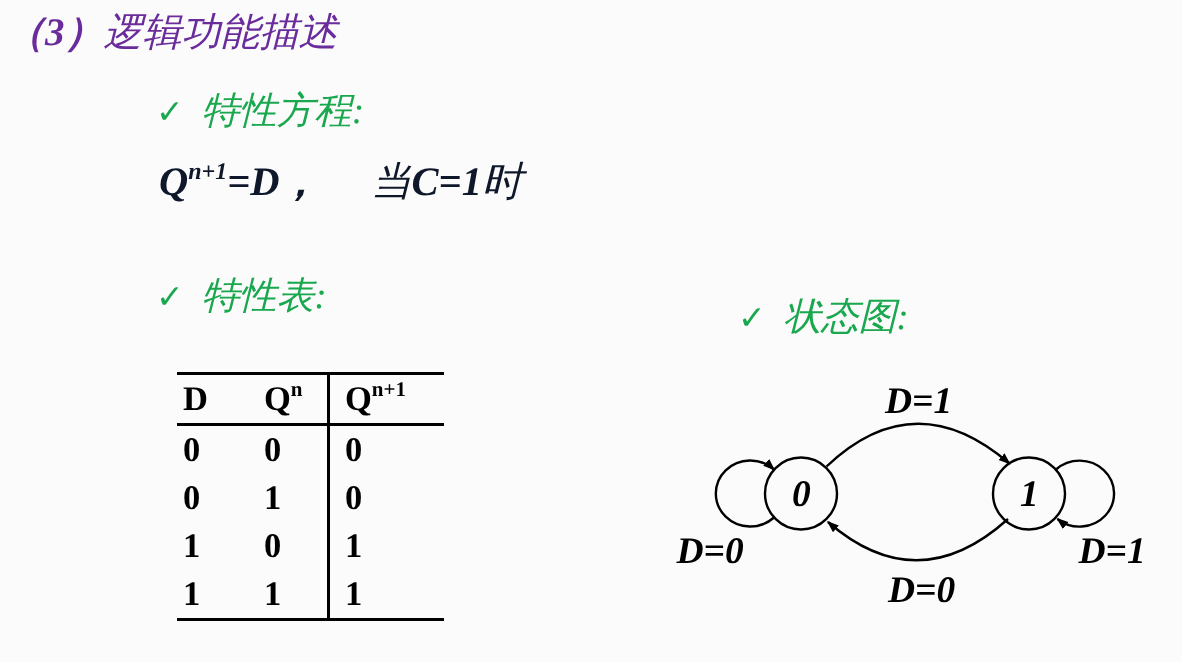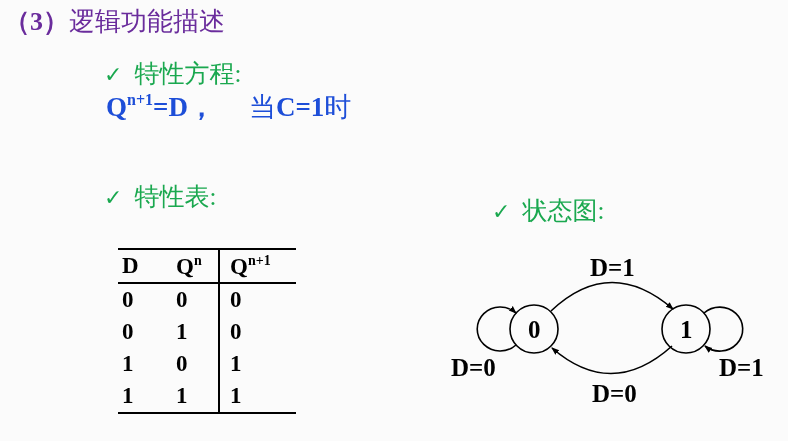--- a/index.html
+++ b/index.html
@@ -1,23 +1,23 @@
 <!DOCTYPE html>
 <html><head>
 <meta charset="utf-8">
 <style>
   html, body { margin:0; padding:0; }
   body { width:788px; height:441px; background:#fbfbfb; position:relative; overflow:hidden;
          font-family:"Liberation Serif","DejaVu Serif",serif; }
-  .abs { position:absolute; white-space:nowrap; }
+  .abs { position:absolute; white-space:nowrap;font-style:italic; }
   .title { left:4px; top:4px; font-size:26px; color:#6a2c9c; }
   .title .num { font-weight:bold; }
   .bullet { font-size:25px; color:#1aa84f;margin-left:36px; }
   .check { font-family:"DejaVu Sans",sans-serif; font-size:22px; margin-right:12px; }
-  .eq { left:106px; top:89px; font-size:27px; color:#1d4ed8; font-weight:bold; }
+  .eq { left:106px; top:103px; font-size:27px; color:#0f172a; font-weight:bold; }
   .eq sup { font-size:16px; vertical-align:11px; }
   .eq .cn { font-weight:normal; }
   table.truth { position:absolute; left:118px; top:248px; border-collapse:collapse;
                 font-size:23px; font-weight:bold; color:#000; }
   table.truth td, table.truth th { padding:0; height:32px; text-align:left; }
   table.truth thead tr { border-top:2px solid #000; border-bottom:2px solid #000; }
   table.truth thead th { height:32px; }
   table.truth tbody tr:last-child { border-bottom:2px solid #000; }
   table.truth .c1 { width:50px; padding-left:4px; }
   table.truth .c2 { width:42px; padding-left:4px; }

